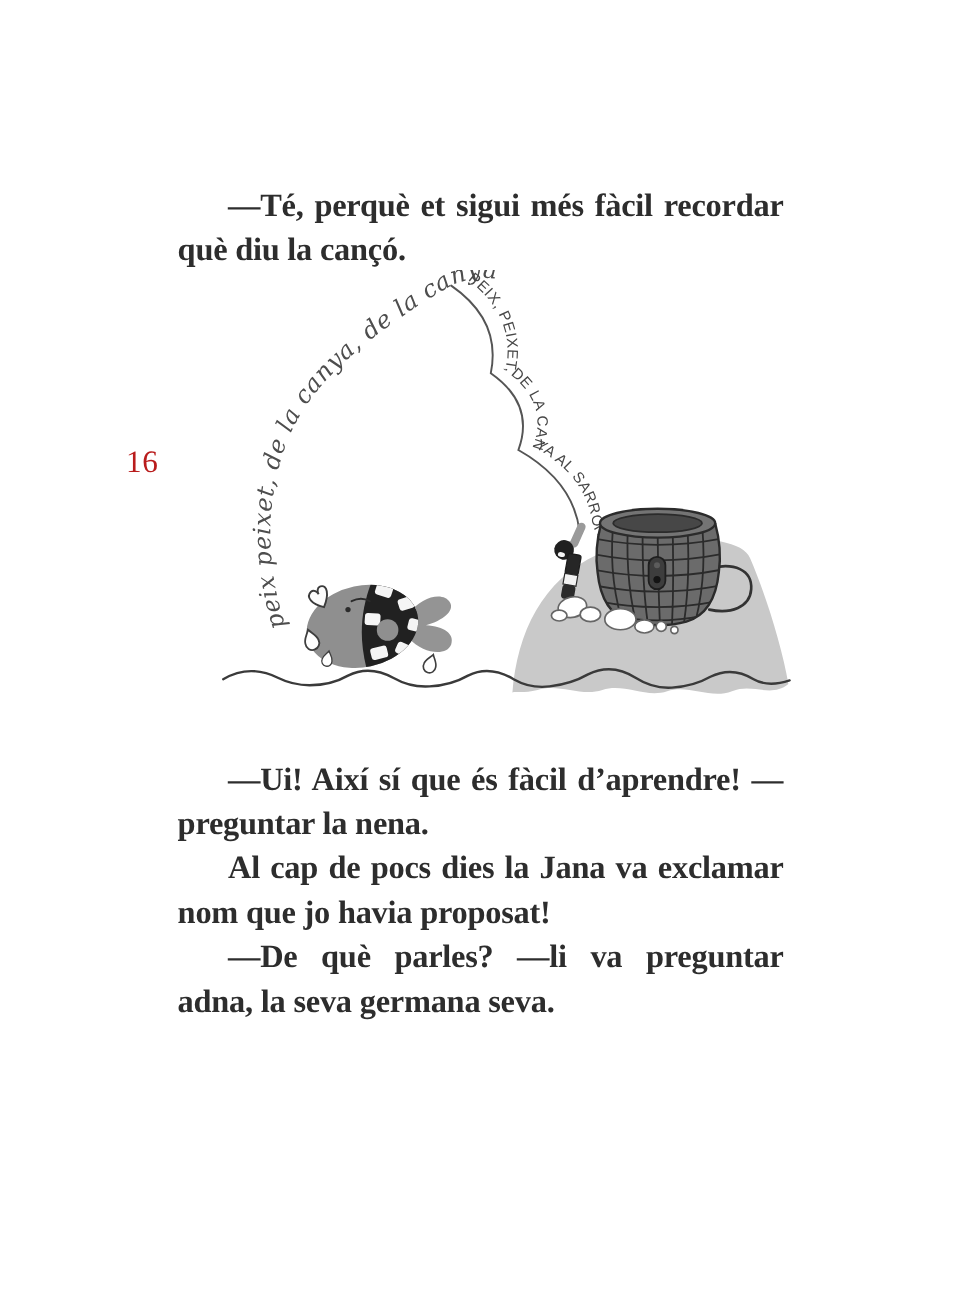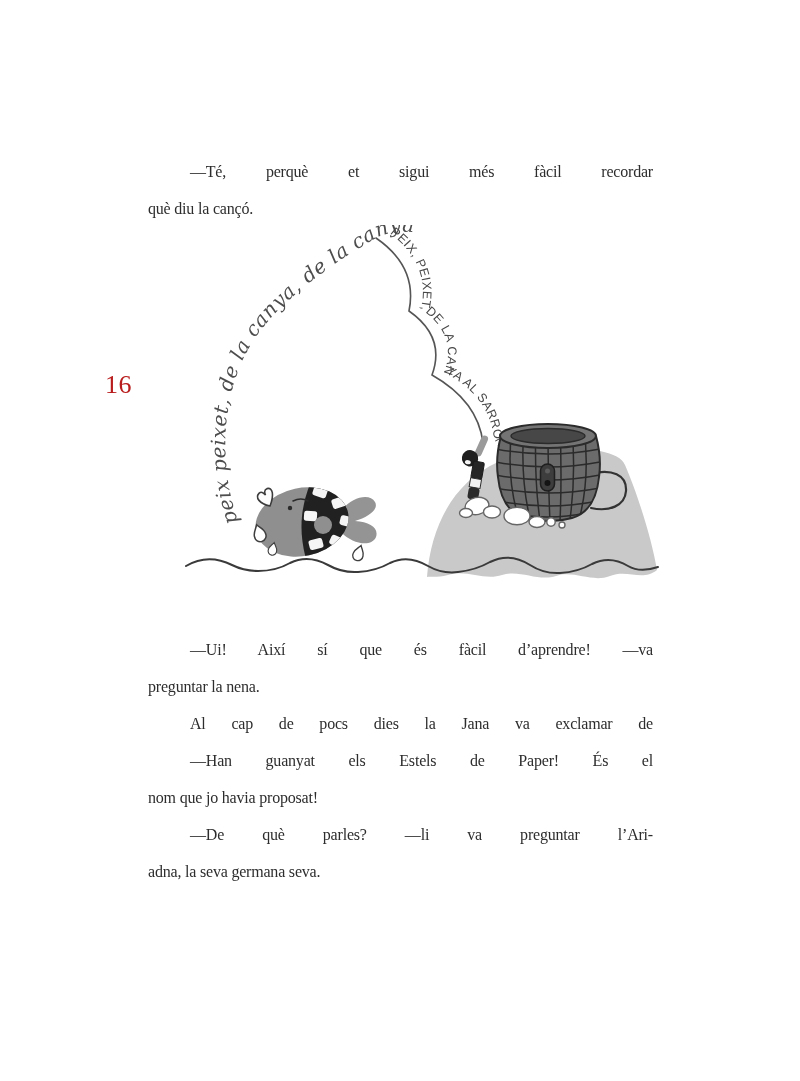--- a/index.html
+++ b/index.html
@@ -10,22 +10,22 @@
   .page-number{
     position:absolute;left:105px;top:370px;font-size:26px;color:#b91c1c;
     letter-spacing:0.5px;
   }
   .text-block{
     position:absolute;left:148px;width:505px;color:#2d2d2d;
   }
   .tb-top{top:153px;}
   .tb-bottom{top:583px;margin-top:48px;}
   .tline{
-    height:37px;line-height:37px;font-size:16px;letter-spacing:-0.2px;
-    white-space:normal;overflow:hidden;
+    height:37px;line-height:37px;font-size:27px;letter-spacing:-0.2px;
+    white-space:normal;overflow:hidden;font-weight:bold;
   }
   .j{text-align:justify;text-align-last:justify;}
   .i{text-indent:42px;}
   .illo{position:absolute;left:180px;top:225px;}
   .arc-text{
     font-family:"DejaVu Serif", serif;font-style:italic;font-size:20px;
     letter-spacing:0.6px;fill:#4d4d4d;
   }
   .caps-text{
     font-family:"Liberation Sans", sans-serif;font-size:12.5px;
@@ -153,19 +153,18 @@
         <path d="M 0 -8 C 2.6 -3.6 6 -1 6 3.2 A 6.1 6.1 0 1 1 -6 3.2 C -6 -1 -2.6 -3.6 0 -8 Z" transform="translate(93,323) rotate(12) scale(0.7)"></path>
         <path d="M 0 -8 C 2.6 -3.6 6 -1 6 3.2 A 6.1 6.1 0 1 1 -6 3.2 C -6 -1 -2.6 -3.6 0 -8 Z" transform="translate(179,327) rotate(18) scale(0.85)"></path>
       </g>
     </g>
   </svg>
 
   <div class="text-block tb-bottom">
     <div class="tline j i">—Ui! Així sí que és fàcil d’aprendre! —va</div>
     <div class="tline">preguntar la nena.</div>
     <div class="tline j i">Al cap de pocs dies la Jana va exclamar de</div>
-    <div class="tline j i">—Han guanyat els Estels de Paper! És el</div>
     <div class="tline">nom que jo havia proposat!</div>
     <div class="tline j i">—De què parles? —li va preguntar l’Ari-</div>
     <div class="tline">adna, la seva germana seva.</div>
   </div>
 
 </div>
 
 </body></html>

